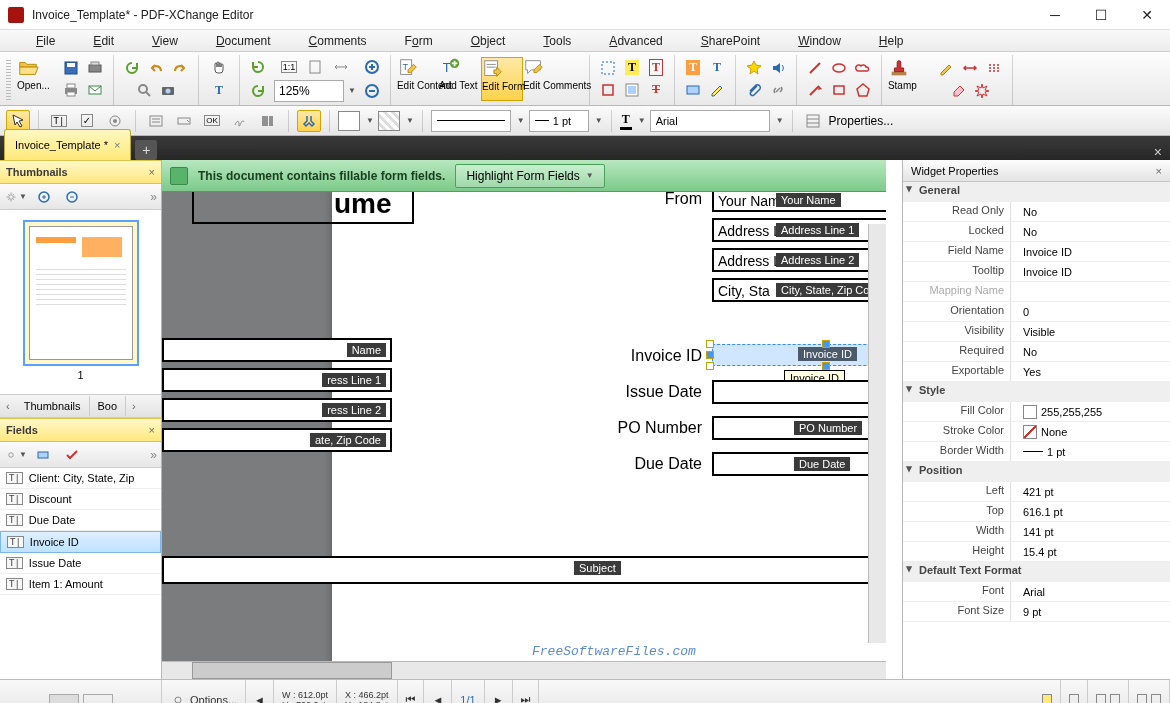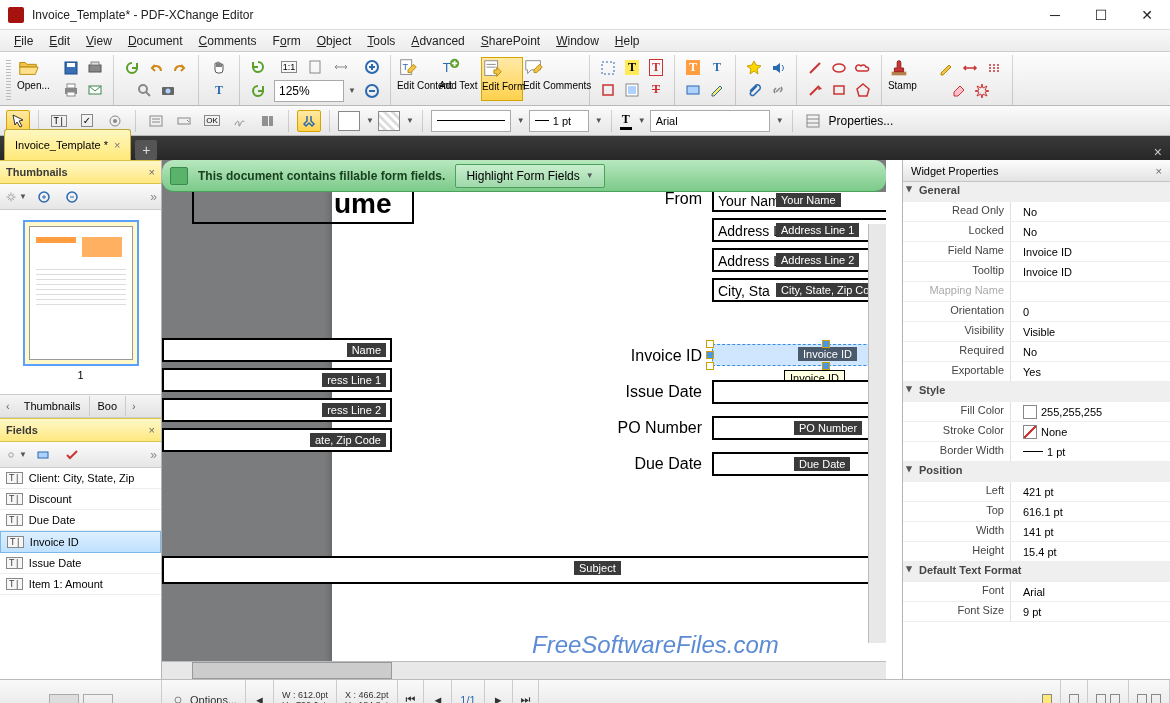--- a/index.html
+++ b/index.html
@@ -6,21 +6,21 @@
 html, body { width: 1170px; height: 703px; overflow: hidden; background: #fff; font-size: 12px; }
 
 
 .titlebar { height: 30px; background: #fff; display: flex; align-items: center; border-bottom: 1px solid #ddd; }
 .titlebar .appicon { width: 16px; height: 16px; background: #a6120d; margin: 0 8px; border-radius: 2px; }
 .titlebar .title { flex: 1; font-size: 12px; color: #222; }
 .titlebar .winbtn { width: 46px; height: 30px; display:flex; align-items:center; justify-content:center; font-size:14px; color:#222; }
 
 
 .menubar { height: 22px; background: linear-gradient(#f9f9f9,#ececec); border-bottom:1px solid #ccc; display:flex; align-items:center; padding:0 6px; }
-.menubar .item { padding:2px 8px; font-size:12px; color:#222; }
+.menubar .item { padding:2px 8px; font-size:12px; color:#222;margin-left:22px; }
 .menubar .item u { text-decoration: underline; }
 
 
 .toolbar { background: linear-gradient(#fdfdfd,#e9e9e9); border-bottom:1px solid #b8b8b8; padding:3px 6px 0 6px; display:flex; flex-wrap:wrap; gap:2px; }
 .tb-group { display:flex; align-items:center; border-right:1px solid rgba(0,0,0,.15); padding:0 6px 3px 0; margin-right:4px; }
 .tb-col { display:flex; flex-direction:column; align-items:center; gap:2px; }
 .tb-btn { width:24px; height:22px; display:flex; align-items:center; justify-content:center; border:1px solid transparent; border-radius:2px; }
 .tb-large { width:42px; height:44px; flex-direction:column; font-size:11px; }
 .tb-large .lbl { font-size:10px; line-height:10px; margin-top:2px; }
 .tb-wider { width:60px; }
@@ -62,21 +62,21 @@
 .tabsrow { height:24px; background:linear-gradient(#f5f5f5,#e2e2e2); border-top:1px solid #ccc; border-bottom:1px solid #ccc; display:flex; align-items:center; font-size:11px; }
 .tabsrow .t { padding:4px 8px; border-right:1px solid #ccc; }
 .tabsrow .arrow { padding:0 6px; color:#666; }
 
 .fieldlist { flex:1; background:#fff; overflow:auto; }
 .fielditem { padding:4px 6px; border-bottom:1px solid #eee; display:flex; align-items:center; gap:6px; font-size:11px; }
 .fielditem.sel { background:linear-gradient(#def0ff,#bfe1ff); border:1px solid #7db7e8; }
 .fibadge { border:1px solid #888; padding:0 2px; font-size:9px; font-family:monospace; color:#444; background:#f7f7f7; }
 
 
-.notify { height:32px; background:linear-gradient(#b8e8bf,#7cca8a); border-bottom:1px solid #4aa15a; display:flex; align-items:center; padding:8px 8px; gap:10px;border-radius:12px; }
+.notify { height:32px; background:linear-gradient(#b8e8bf,#7cca8a); border-bottom:1px solid #4aa15a; display:flex; align-items:center; padding:8px 8px; gap:10px; }
 .notify .nicon { width:18px; height:18px; border:1px solid #3a8a4a; background:#5ab36a; border-radius:2px; }
 .notify .ntxt { font-size:12px; font-weight:bold; color:#1a4020; }
 .notify .nbtn { border:1px solid #4aa15a; background:linear-gradient(#c9efce,#9fd8aa); padding:4px 10px; font-size:12px; border-radius:2px; display:flex; align-items:center; gap:4px; }
 
 
 .docwrap { flex:1; position:relative; overflow:hidden; }
 .page { position:absolute; left:170px; top:-6px; width:720px; height:500px; background:#fff; box-shadow:0 2px 8px rgba(0,0,0,.3); }
 .lbl { position:absolute; font-size:16px; color:#000; text-align:right; }
 .ffield { position:absolute; border:2px solid #000; background:#fff; }
 .fftag { position:absolute; background:#3a3a3a; color:#fff; font-size:11px; padding:1px 5px; }
@@ -99,21 +99,21 @@
 .prow .pk { width:95px; text-align:right; padding:2px 6px 2px 0; color:#444; }
 .prow.dis .pk { color:#aaa; }
 .prow .pv { flex:1; padding:2px 12px; border-left:1px solid #e0e0e0; display:flex; align-items:center; gap:4px; }
 .prow.dis .pv { color:#aaa; }
 .colorchip { width:14px; height:14px; border:1px solid #888; }
 
 
 .statusbar { height:40px; background:linear-gradient(#f9f9f9,#e4e4e4); border-top:1px solid #bbb; display:flex; align-items:center; font-size:11px; color:#333; }
 .statusbar .sseg { padding:0 8px; border-right:1px solid #ccc; height:100%; display:flex; align-items:center; gap:4px; }
 .statusbar .tiny { font-size:9px; line-height:10px; }
-.watermark { position:absolute; font-family:Liberation Sans, sans-serif; font-style:italic; color:#5b8bd4; font-size:24px; pointer-events:none; }
+.watermark { position:absolute; font-family:Liberation Mono, monospace; font-style:italic; color:#5b8bd4; font-size:13px; pointer-events:none; }
 
 
 .ic { width:16px; height:16px; display:block; }
 .ic.big { width:22px; height:22px; }
 .thumbpage .tline { position:absolute; background:#ff9e40; }
 
 .tb-btn.pressed, .tb-large.pressed { background:linear-gradient(#ffe9a6,#ffd24d); border:1px solid #d4a400; }
 
 .grip { width:5px; background:repeating-linear-gradient(#bbb,#bbb 1px,transparent 1px,transparent 3px); margin-right:4px; height:40px; align-self:center; }
 

